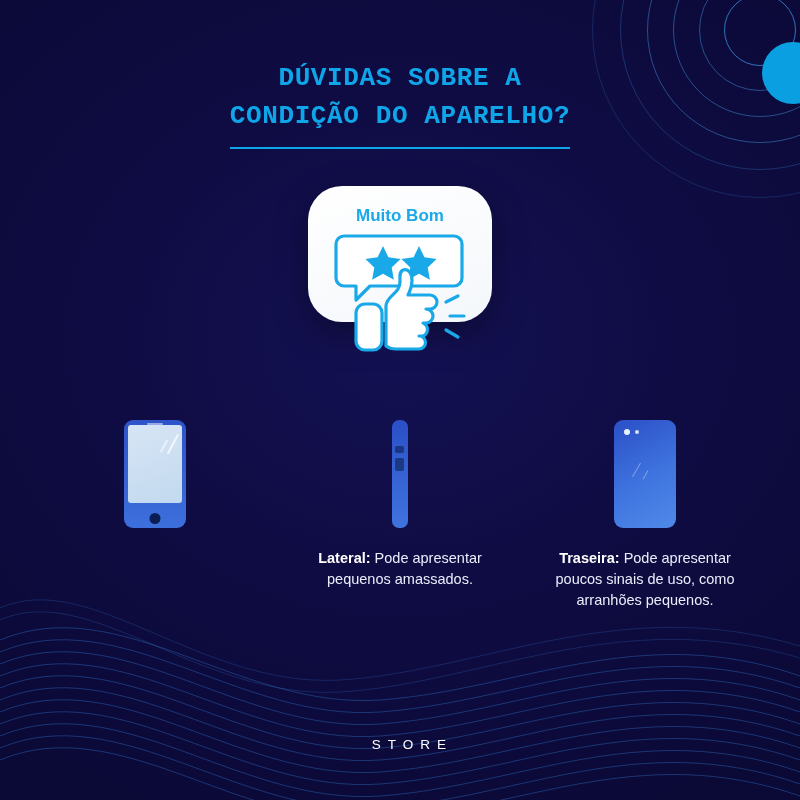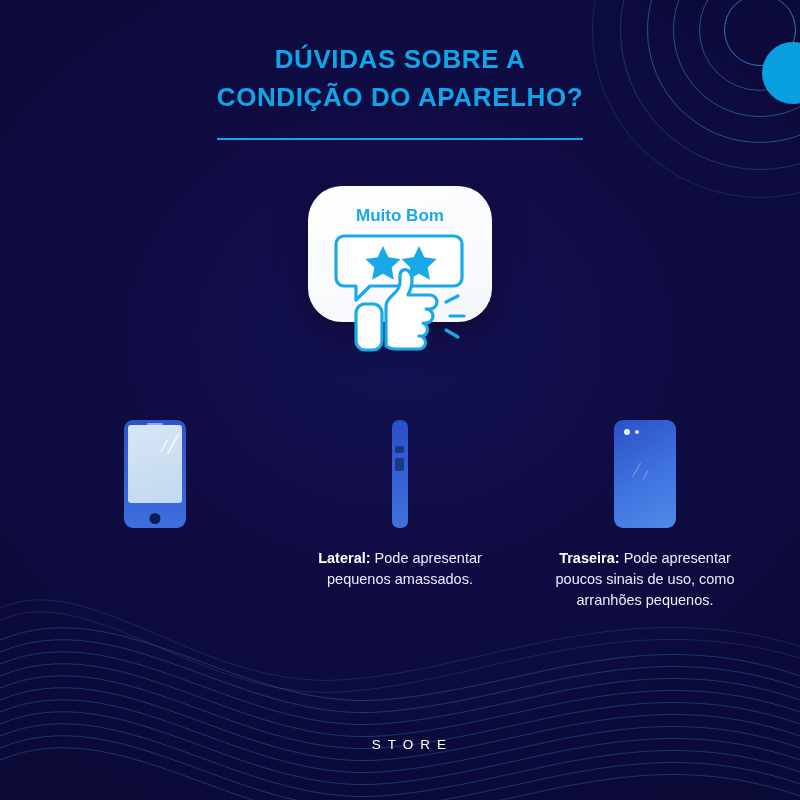--- a/index.html
+++ b/index.html
@@ -53,37 +53,38 @@
     right: -24px;
     width: 62px;
     height: 62px;
     border-radius: 50%;
     background: #0a9fe0;
   }
 
   
   .headline {
     position: absolute;
-    top: 40px;
+    top: 59px;
     left: 0;
     width: 100%;
     text-align: center;
+    font-family: Liberation Mono, monospace;
   }
   .headline .line {
     color: #0fa6e9;
     font-size: 26px;
     font-weight: bold;
     letter-spacing: 0.6px;
     line-height: 38px;
     display: block;
   }
   .headline .line2 {
     display: inline-block;
     border-bottom: 2.5px solid #0fa6e9;
-    padding-bottom: 22px;
+    padding-bottom: 12px;
   }
 
   
   .badge-card {
     position: absolute;
     top: 186px;
     left: 50%;
     transform: translateX(-50%);
     width: 184px;
     height: 136px;

